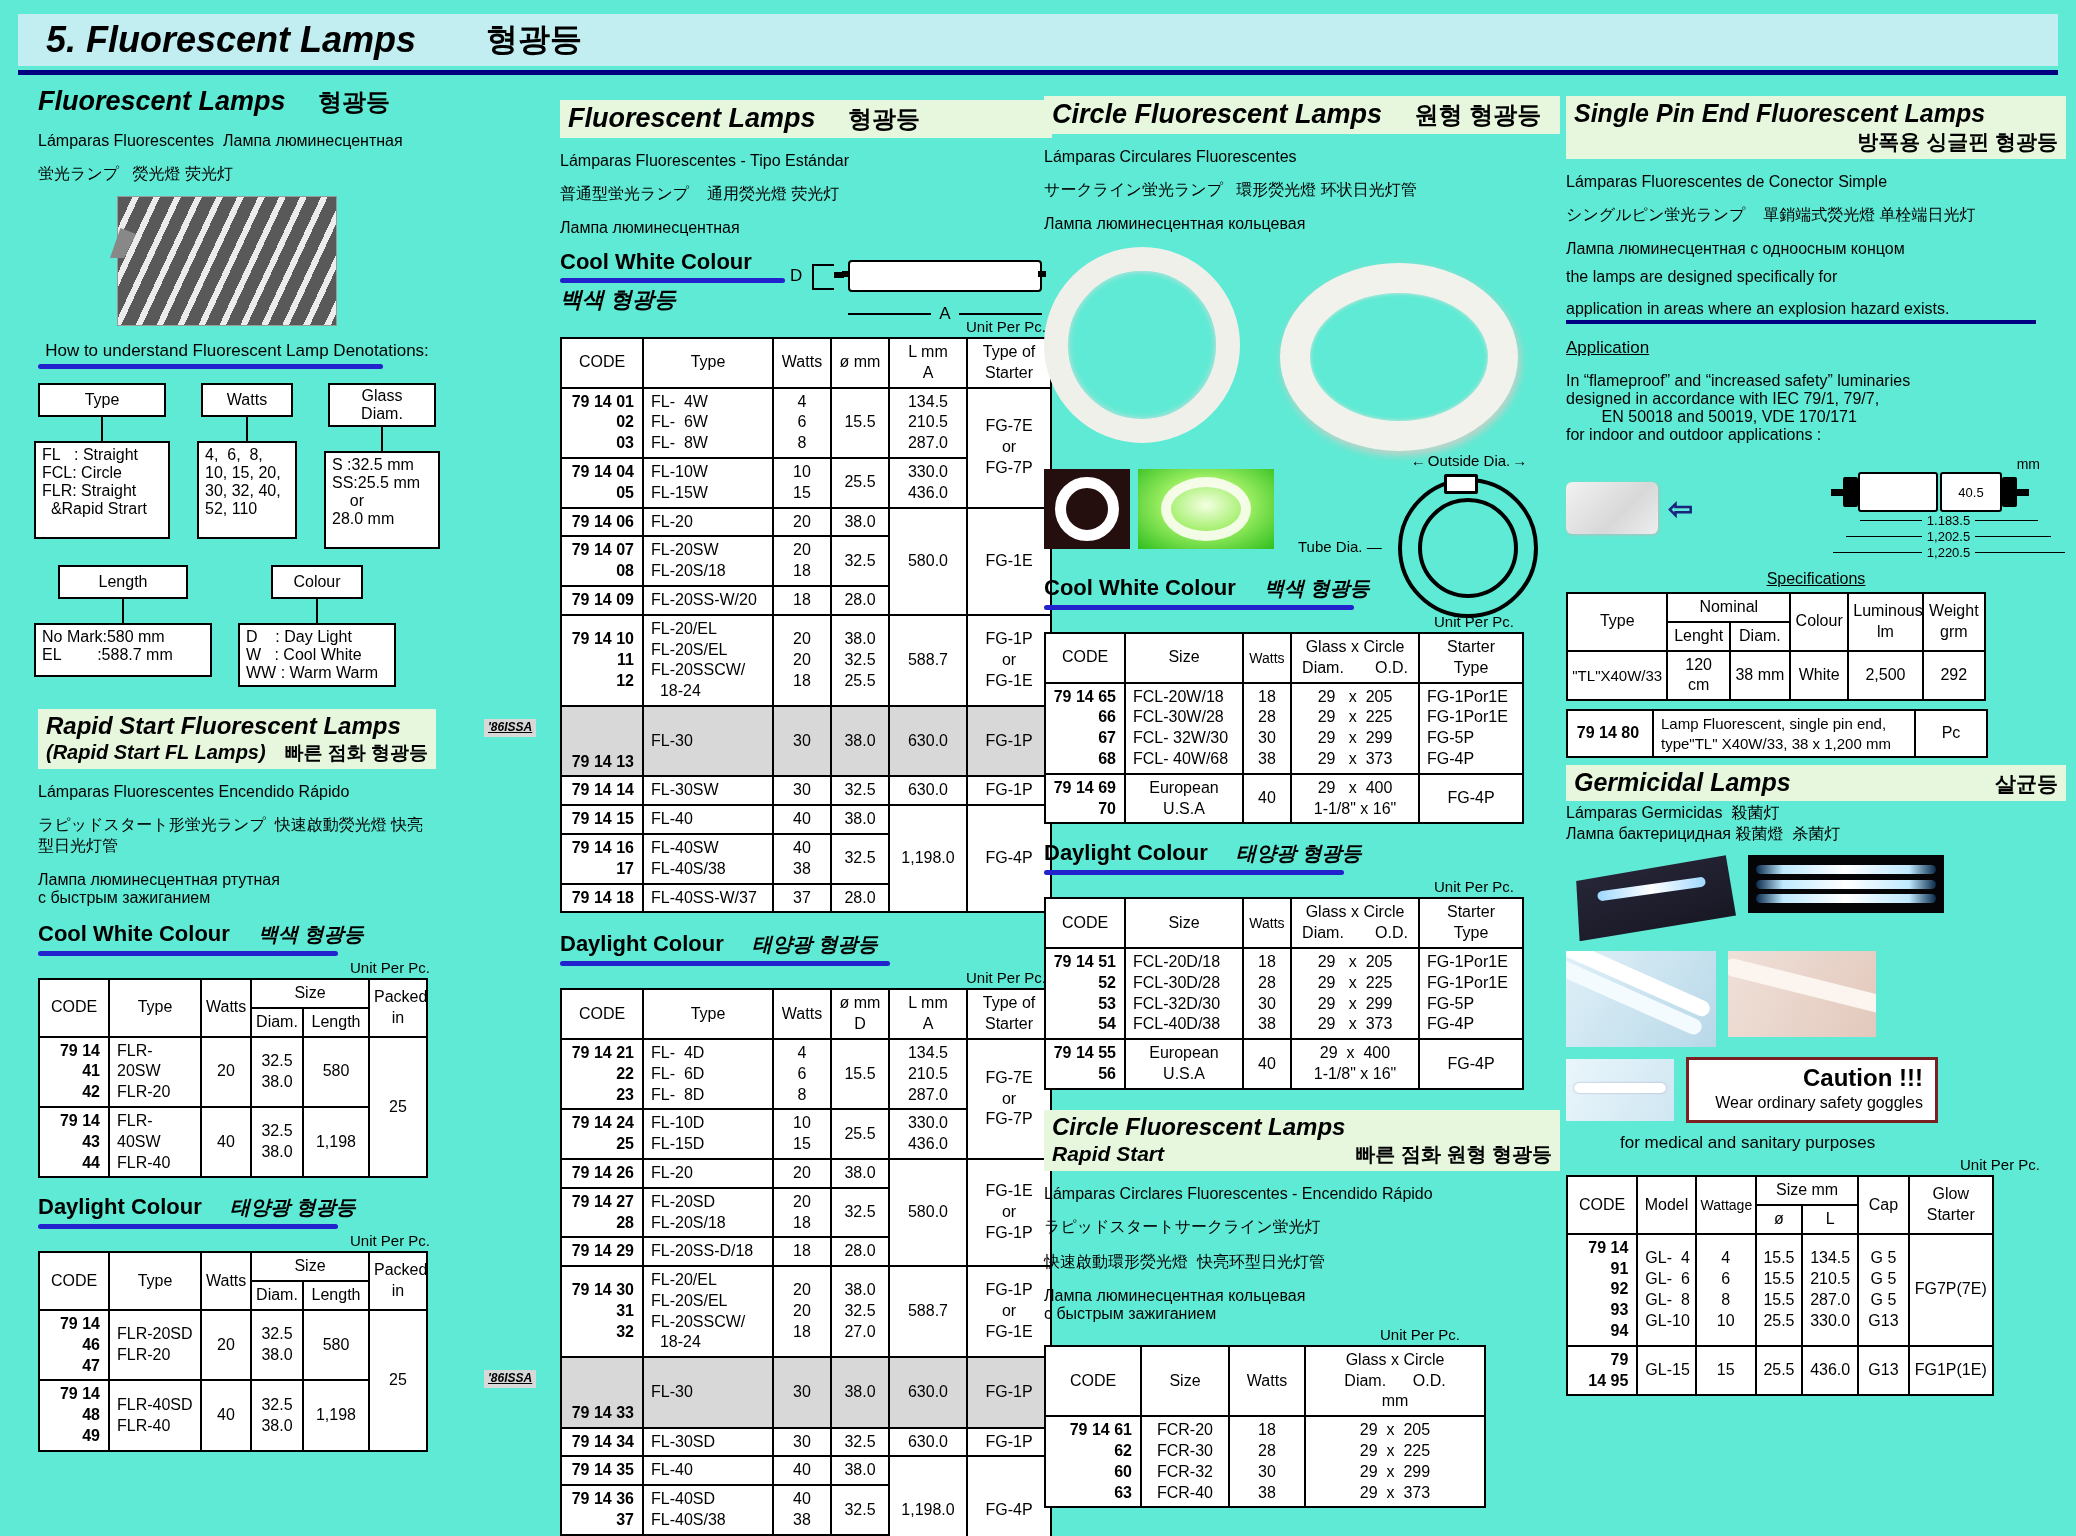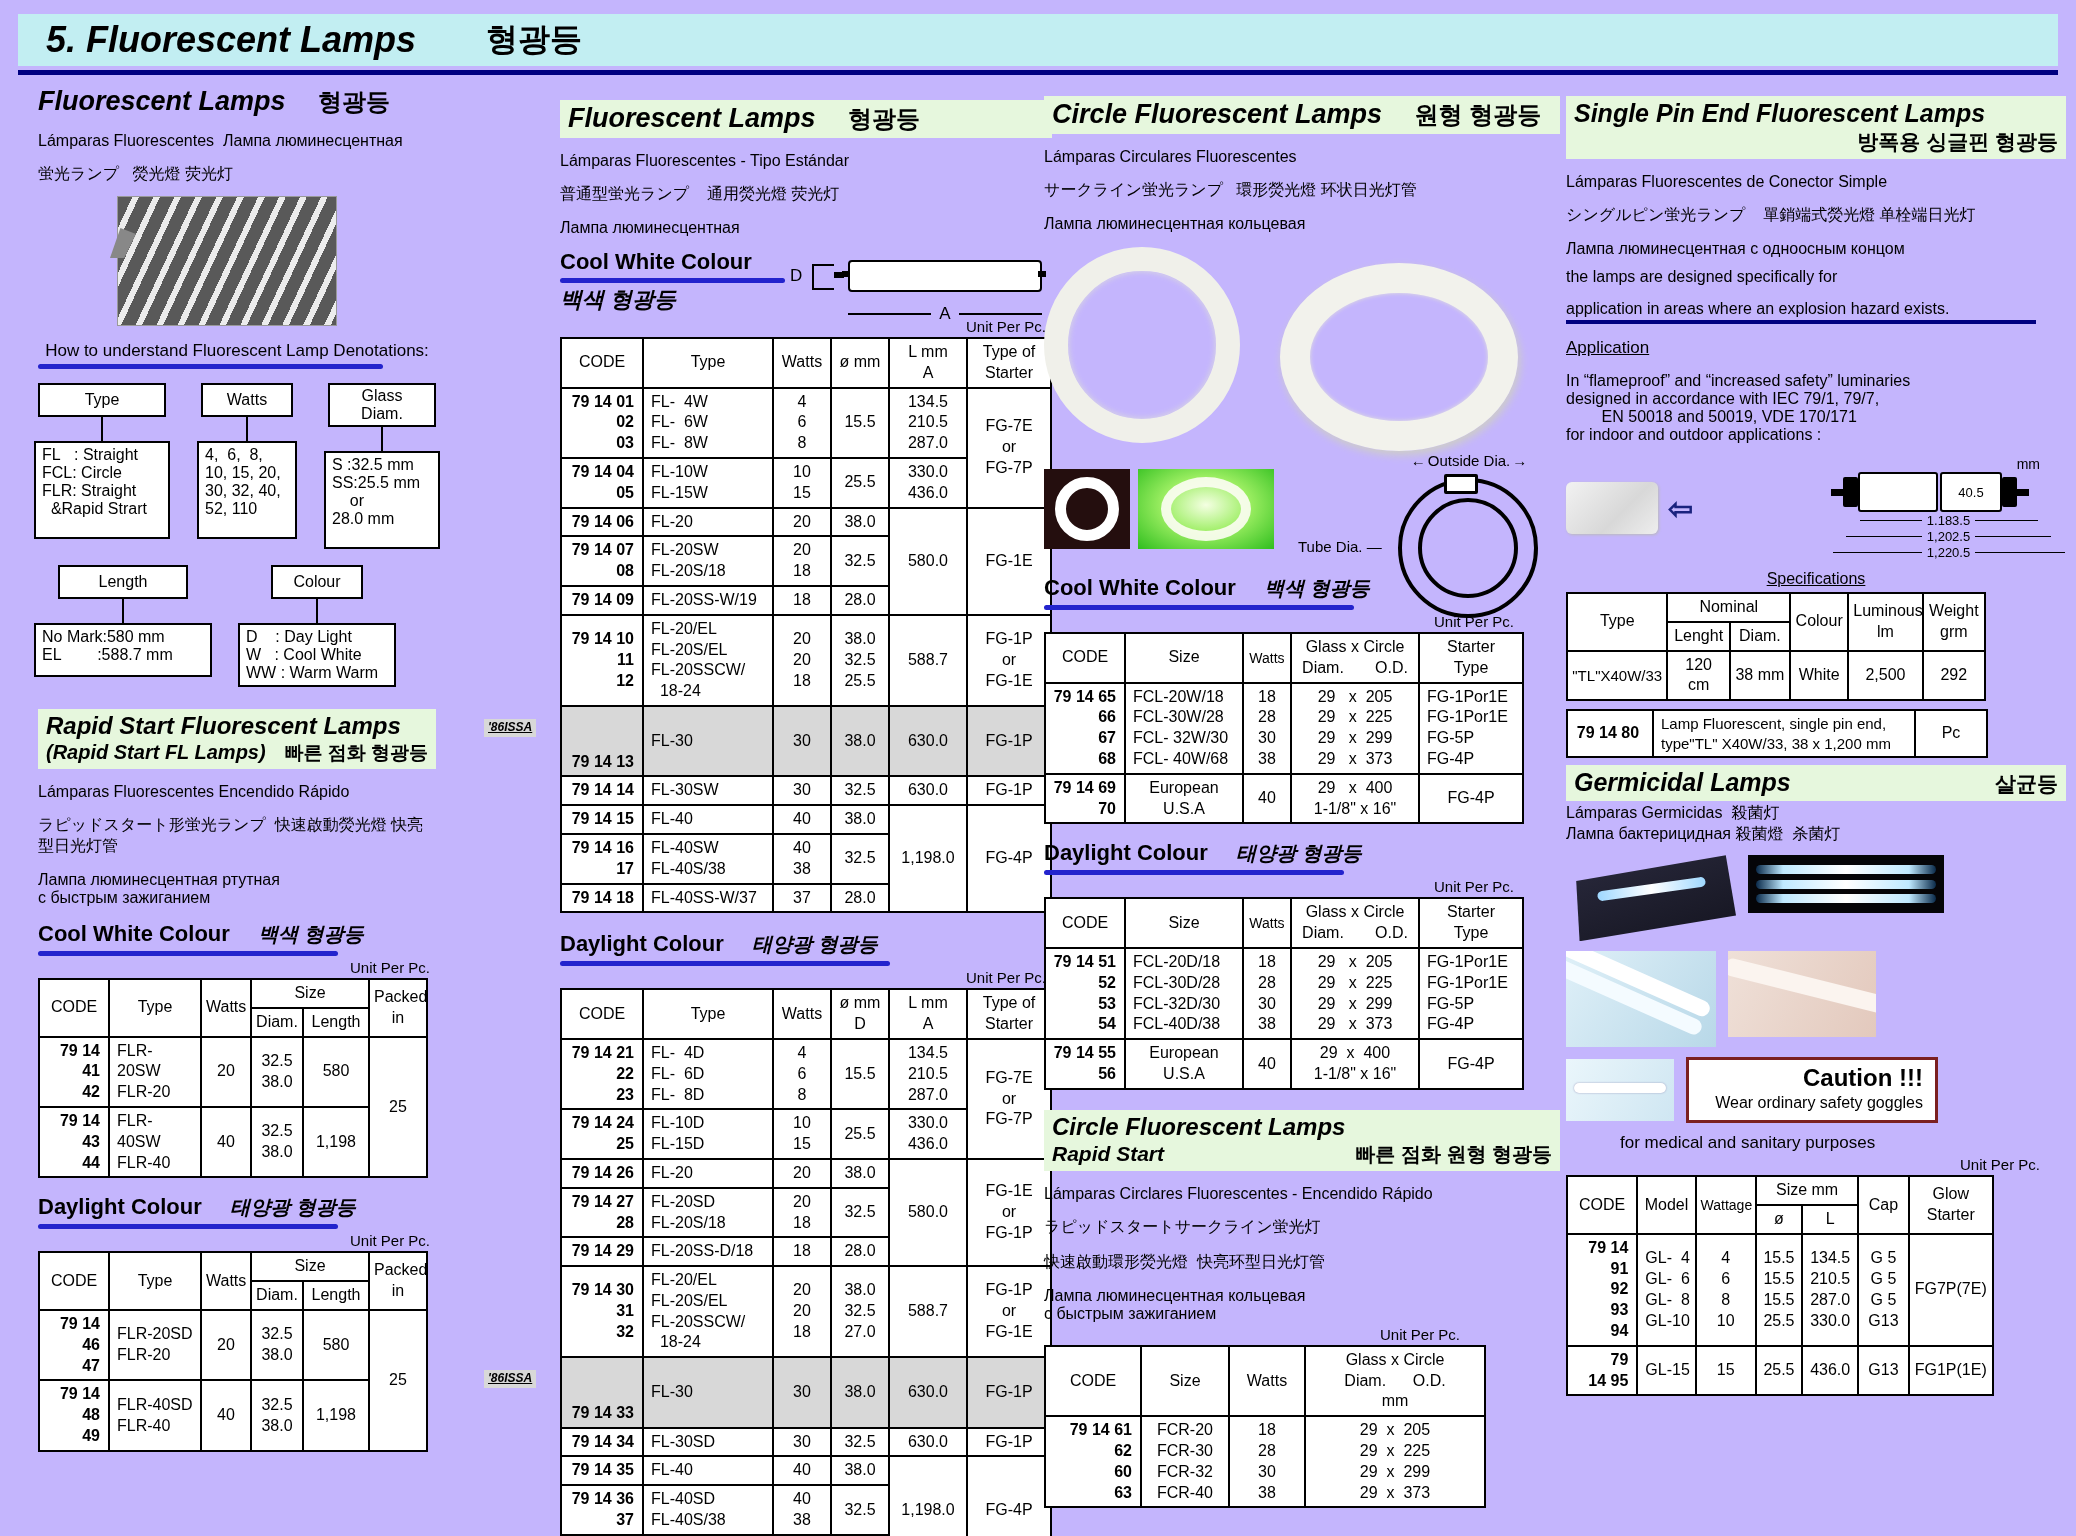--- a/index.html
+++ b/index.html
@@ -1,16 +1,16 @@
 <!DOCTYPE html>
 <html><head>
 <meta charset="utf-8">
 <style>
   html,body{margin:0;padding:0;background:#fff;}
-  .page{position:relative;width:2076px;height:1536px;background:#c4b5fd;overflow:hidden;
+  .page{position:relative;width:2076px;height:1536px;background:#5eead4;overflow:hidden;
         font-family:"Liberation Sans",sans-serif;color:#000;}
   
   .banner{position:absolute;left:18px;top:14px;width:2040px;height:52px;background:#c2eef2;
           display:flex;align-items:center;}
   .banner .bt{font-size:36px;font-weight:bold;font-style:italic;margin-left:28px;}
   .banner .bkr{font-size:32px;font-weight:bold;margin-left:70px;}
   .banner-line{position:absolute;left:18px;top:70px;width:2040px;height:5px;background:#000080;}
 
   .col{position:absolute;}
   .c1{left:38px;top:86px;width:398px;}
@@ -400,21 +400,21 @@
           <td class="code">79 14 07
 08</td>
           <td class="type">FL-20SW
 FL-20S/18</td>
           <td>20
 18</td>
           <td>32.5</td>
         </tr>
         <tr>
           <td class="code">79 14 09</td>
-          <td class="type">FL-20SS-W/19</td>
+          <td class="type">FL-20SS-W/20</td>
           <td>18</td>
           <td>28.0</td>
         </tr>
         <tr>
           <td class="code">79 14 10
 11
 12</td>
           <td class="type">FL-20/EL
 FL-20S/EL
 FL-20SSCW/

